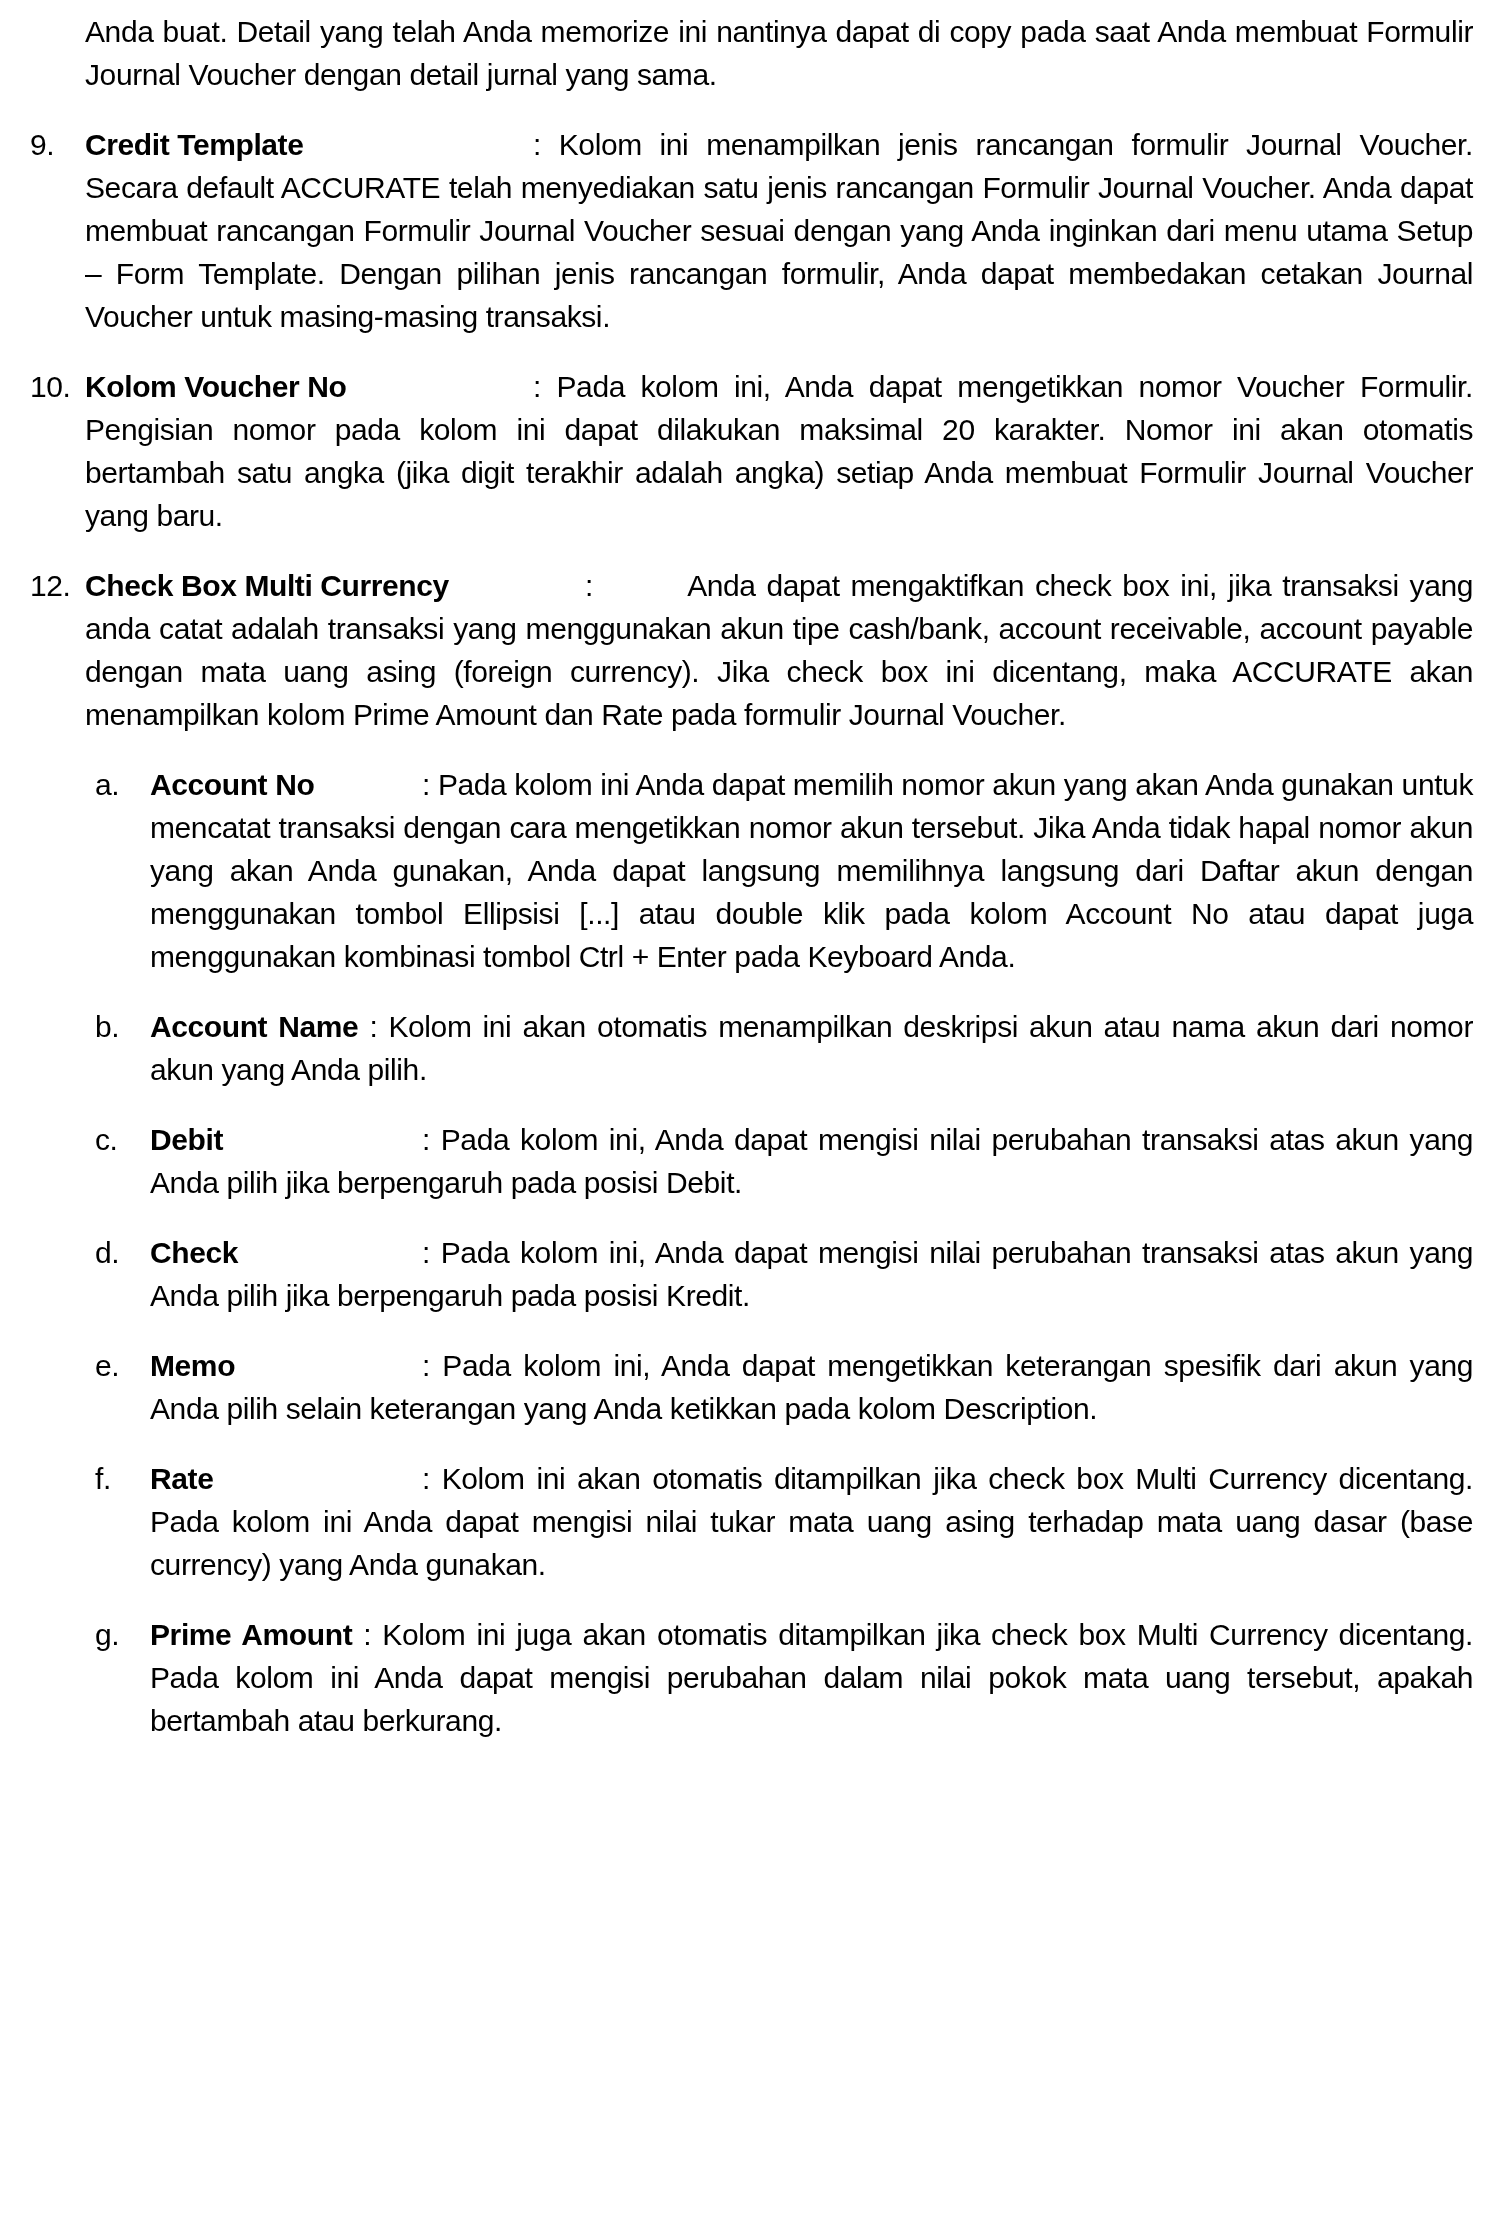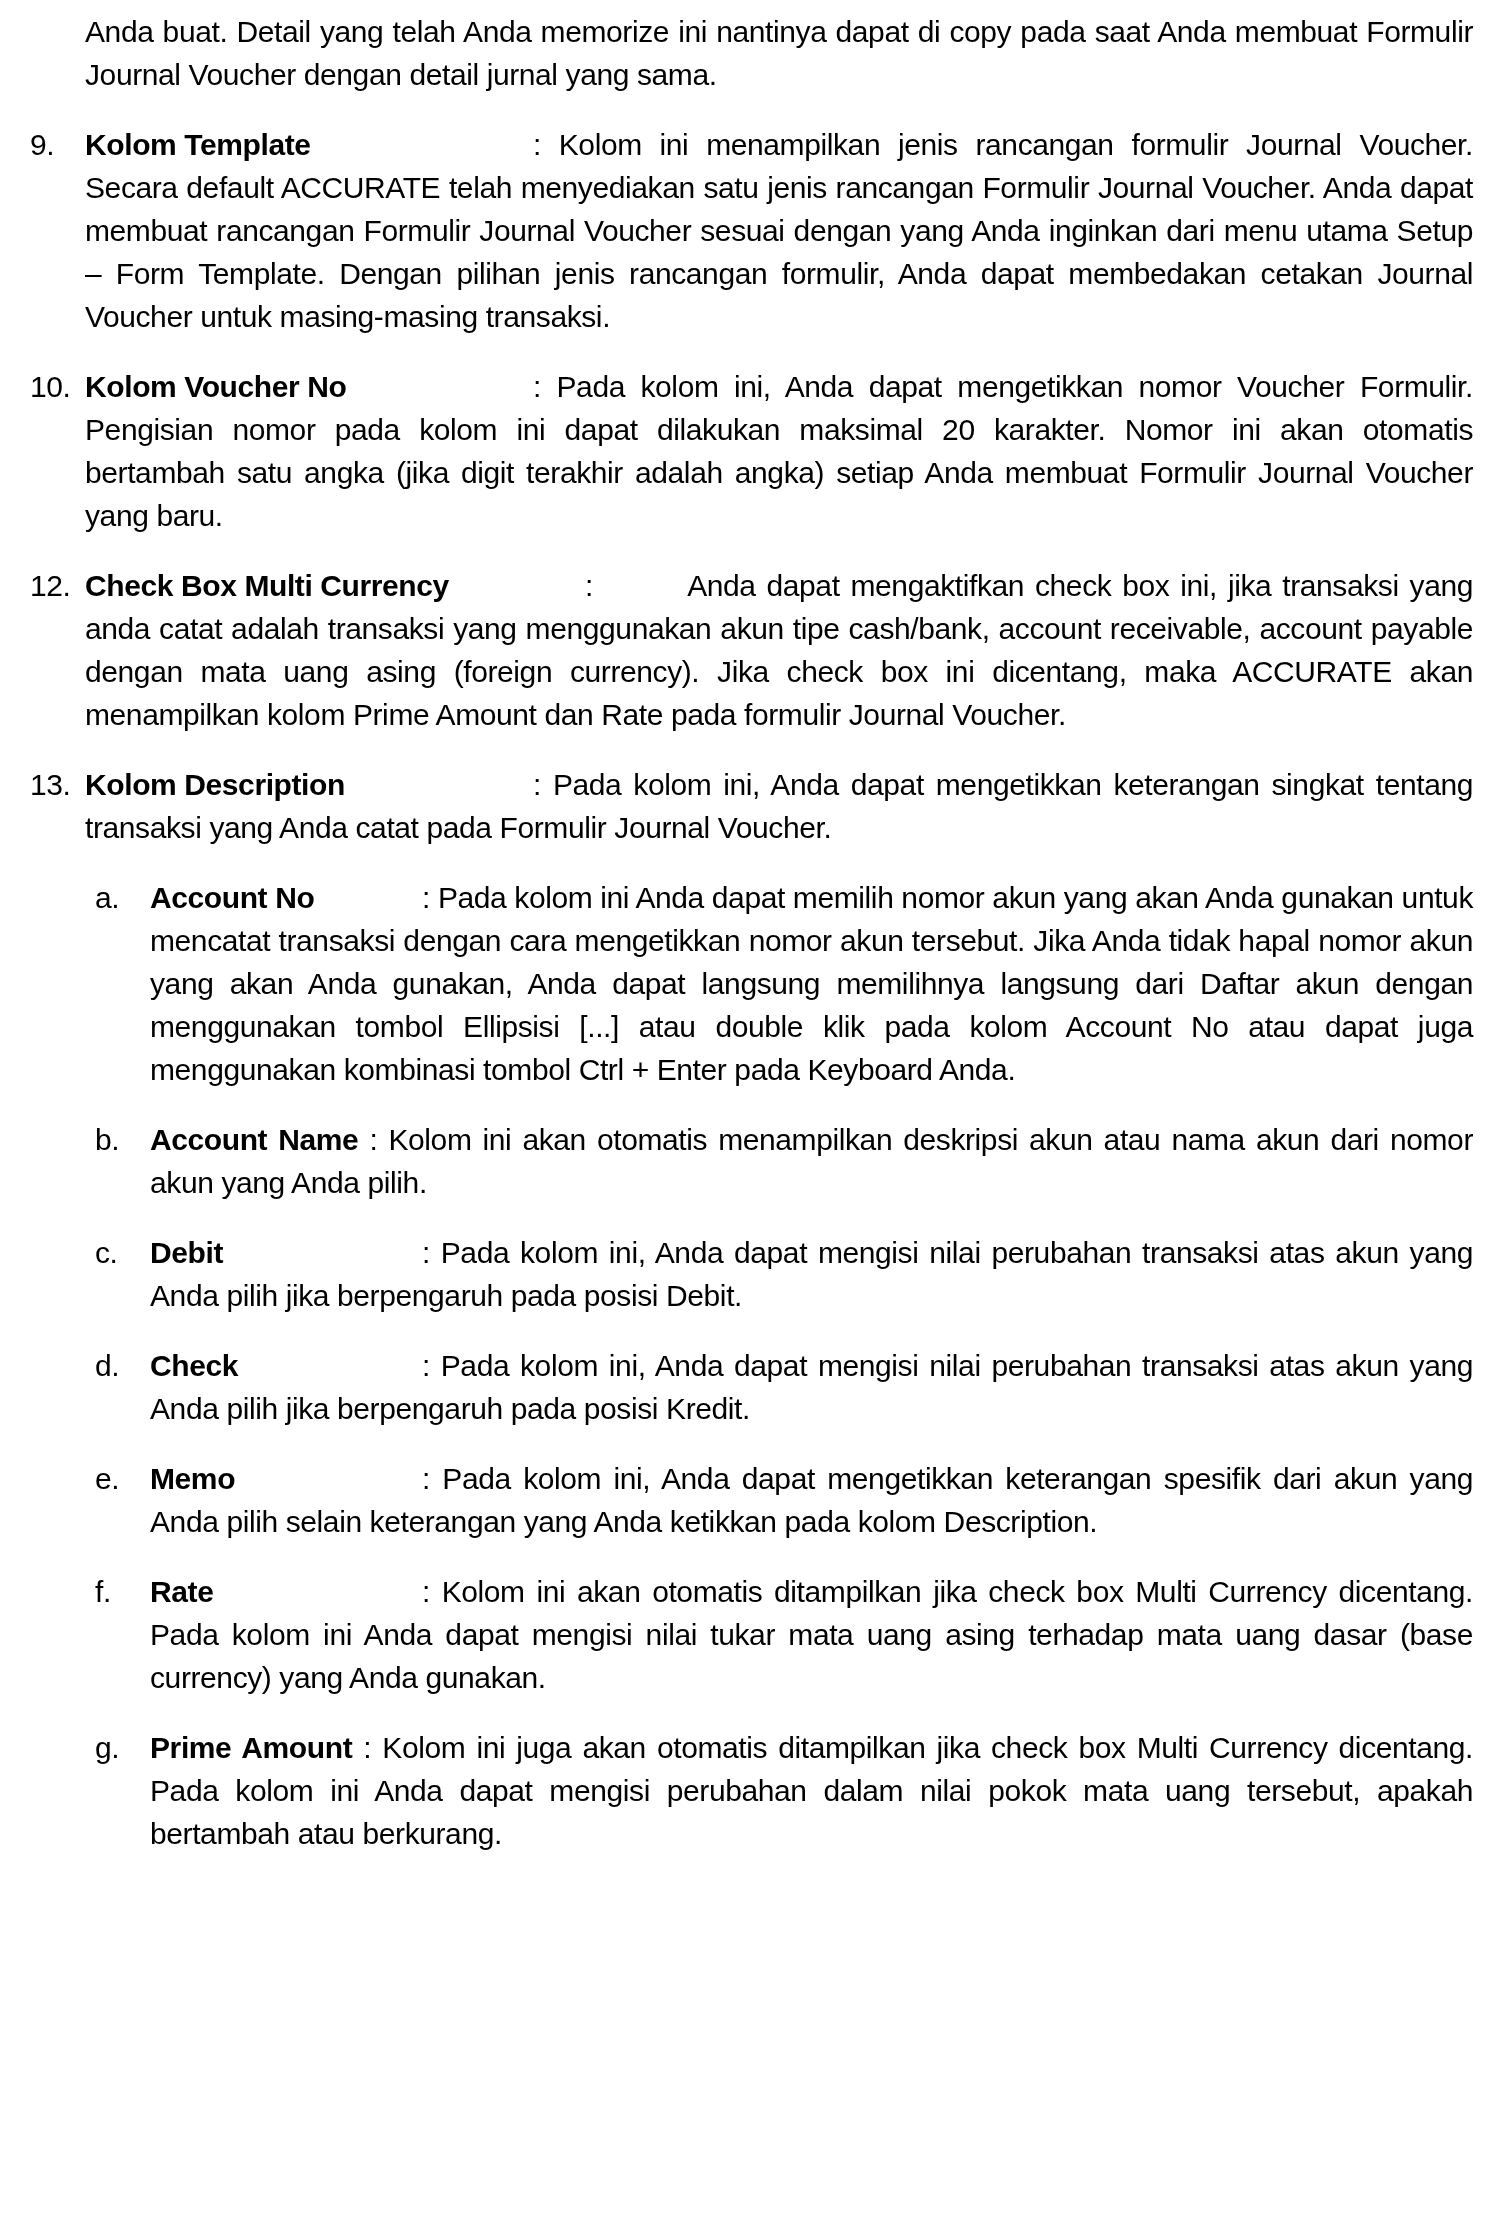--- a/index.html
+++ b/index.html
@@ -42,39 +42,35 @@
   .gap { display: inline-block; width: 85px; }
 </style>
 </head>
 <body>
 
 <div class="page">
 
   <p class="para">Anda buat. Detail yang telah Anda memorize ini nantinya dapat di copy pada saat Anda membuat Formulir Journal Voucher dengan detail jurnal yang sama.</p>
 
   <div class="item">
-    <span class="num">9.</span><span class="term w448">Kolom Template</span><span>:</span>
+    <span class="num">9.</span><span class="term w448">Credit Template</span><span>:</span>
     <span>Kolom ini menampilkan jenis rancangan formulir Journal Voucher. Secara default ACCURATE telah menyediakan satu jenis rancangan Formulir Journal Voucher. Anda dapat membuat rancangan Formulir Journal Voucher sesuai dengan yang Anda inginkan dari menu utama Setup – Form Template. Dengan pilihan jenis rancangan formulir, Anda dapat membedakan cetakan Journal Voucher untuk masing-masing transaksi.</span>
   </div>
 
   <div class="item">
     <span class="num">10.</span><span class="term w448">Kolom Voucher No</span><span>:</span>
     <span>Pada kolom ini, Anda dapat mengetikkan nomor Voucher Formulir. Pengisian nomor pada kolom ini dapat dilakukan maksimal 20 karakter. Nomor ini akan otomatis bertambah satu angka (jika digit terakhir adalah angka) setiap Anda membuat Formulir Journal Voucher yang baru.</span>
   </div>
 
 
   <div class="item">
     <span class="num">12.</span><span class="term w500">Check Box Multi Currency</span><span>:</span><span class="gap"></span>
     <span>Anda dapat mengaktifkan check box ini, jika transaksi yang anda catat adalah transaksi yang menggunakan akun tipe cash/bank, account receivable, account payable dengan mata uang asing (foreign currency). Jika check box ini dicentang, maka ACCURATE akan menampilkan kolom Prime Amount dan Rate pada formulir Journal Voucher.</span>
   </div>
 
-  <div class="item">
-    <span class="num">13.</span><span class="term w448">Kolom Description</span><span>:</span>
-    <span>Pada kolom ini, Anda dapat mengetikkan keterangan singkat tentang transaksi yang Anda catat pada Formulir Journal Voucher.</span>
-  </div>
 
 
   <div class="sub">
     <span class="num">a.</span><span class="term w272">Account No</span><span>:</span>
     <span>Pada kolom ini Anda dapat memilih nomor akun yang akan Anda gunakan untuk mencatat transaksi dengan cara mengetikkan nomor akun tersebut. Jika Anda tidak hapal nomor akun yang akan Anda gunakan, Anda dapat langsung memilihnya langsung dari Daftar akun dengan menggunakan tombol Ellipsisi [...] atau double klik pada kolom Account No atau dapat juga menggunakan kombinasi tombol Ctrl + Enter pada Keyboard Anda.</span>
   </div>
 
   <div class="sub">
     <span class="num">b.</span><span class="term-natural">Account Name</span>
     <span>:</span>

